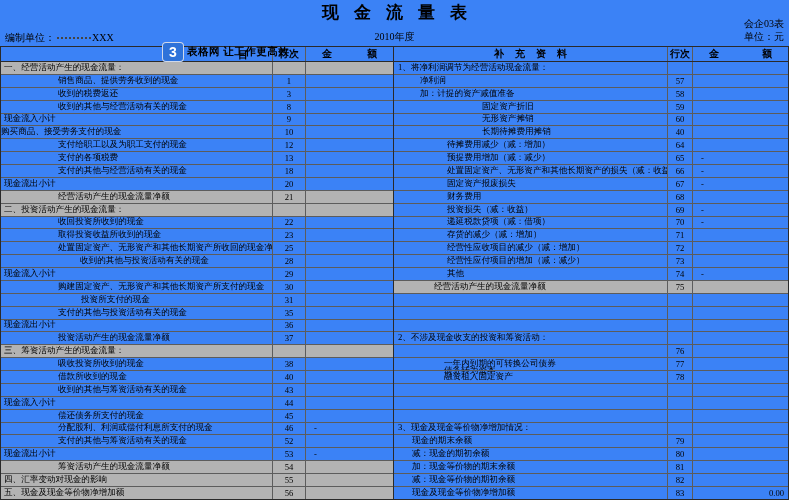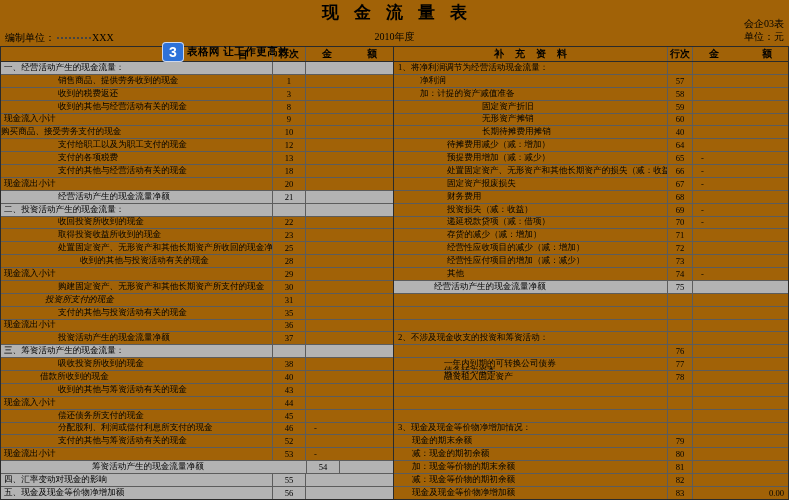--- a/index.html
+++ b/index.html
@@ -1,18 +1,18 @@
 <!DOCTYPE html>
 <html><head>
 <meta charset="utf-8">
 <style>
   * { margin:0; padding:0; box-sizing:border-box; }
   html,body { width:789px; height:500px; background:#fff; color:#000;
     font-family:"Liberation Serif","DejaVu Serif",serif; }
-  .page { position:relative; width:789px; height:500px; overflow:hidden; background:#a16207; }
+  .page { position:relative; width:789px; height:500px; overflow:hidden; background:#3b82f6; }
 
   .title { position:absolute; top:1px; left:0; width:100%; text-align:center;
     font-size:17px; font-weight:bold; letter-spacing:15px; text-indent:15px; }
   .form-code { position:absolute; top:17px; right:5px; font-size:10px; }
   .meta { position:absolute; top:30px; left:0; width:100%; height:15px; font-size:10px; }
   .prepared { position:absolute; left:5px; top:0; }
   .dots { display:inline-block; width:34px; height:9px;
     border-bottom:2px dotted #444; margin:0 1px 2px 2px; }
   .period { position:absolute; left:0; width:100%; text-align:center; top:0; }
   .unit { position:absolute; right:5px; top:0; }
@@ -167,21 +167,21 @@
           <div class="c c-label" style="padding-left: 3px;">现金流入小计</div>
           <div class="c c-line">29</div>
           <div class="c c-amount"></div>
         </div>
         <div class="row">
           <div class="c c-label" style="padding-left: 57px;">购建固定资产、无形资产和其他长期资产所支付的现金</div>
           <div class="c c-line">30</div>
           <div class="c c-amount"></div>
         </div>
         <div class="row">
-          <div class="c c-label" style="padding-left: 44px; font-style: italic;">投资所支付的现金</div>
+          <div class="c c-label" style="padding-left: 80px;">投资所支付的现金</div>
           <div class="c c-line">31</div>
           <div class="c c-amount"></div>
         </div>
         <div class="row">
           <div class="c c-label" style="padding-left: 57px;">支付的其他与投资活动有关的现金</div>
           <div class="c c-line">35</div>
           <div class="c c-amount"></div>
         </div>
         <div class="row">
           <div class="c c-label" style="padding-left: 3px;">现金流出小计</div>
@@ -197,21 +197,21 @@
           <div class="c c-label" style="padding-left: 3px;">三、筹资活动产生的现金流量：</div>
           <div class="c c-line"></div>
           <div class="c c-amount"></div>
         </div>
         <div class="row">
           <div class="c c-label" style="padding-left: 57px;">吸收投资所收到的现金</div>
           <div class="c c-line">38</div>
           <div class="c c-amount"></div>
         </div>
         <div class="row">
-          <div class="c c-label" style="padding-left: 39px;">借款所收到的现金</div>
+          <div class="c c-label" style="padding-left: 57px;">借款所收到的现金</div>
           <div class="c c-line">40</div>
           <div class="c c-amount"></div>
         </div>
         <div class="row">
           <div class="c c-label" style="padding-left: 57px;">收到的其他与筹资活动有关的现金</div>
           <div class="c c-line">43</div>
           <div class="c c-amount"></div>
         </div>
         <div class="row">
           <div class="c c-label" style="padding-left: 3px;">现金流入小计</div>
@@ -232,21 +232,21 @@
           <div class="c c-label" style="padding-left: 57px;">支付的其他与筹资活动有关的现金</div>
           <div class="c c-line">52</div>
           <div class="c c-amount"></div>
         </div>
         <div class="row">
           <div class="c c-label" style="padding-left: 3px;">现金流出小计</div>
           <div class="c c-line">53</div>
           <div class="c c-amount dash">-</div>
         </div>
         <div class="row gray">
-          <div class="c c-label" style="padding-left: 57px; margin-left: 34px;">筹资活动产生的现金流量净额</div>
+          <div class="c c-label" style="padding-left: 57px;">筹资活动产生的现金流量净额</div>
           <div class="c c-line">54</div>
           <div class="c c-amount"></div>
         </div>
         <div class="row gray">
           <div class="c c-label" style="padding-left: 3px;">四、汇率变动对现金的影响</div>
           <div class="c c-line">55</div>
           <div class="c c-amount"></div>
         </div>
         <div class="row gray">
           <div class="c c-label" style="padding-left: 3px;">五、现金及现金等价物净增加额</div>

